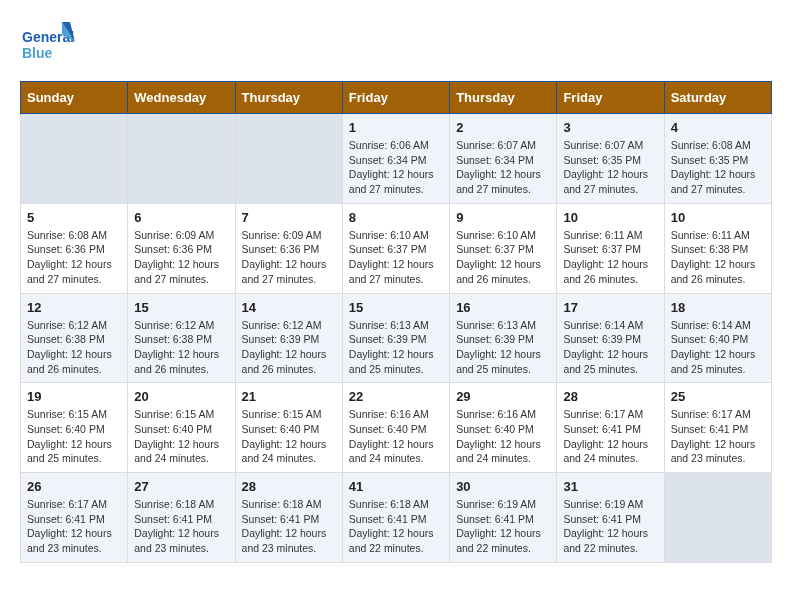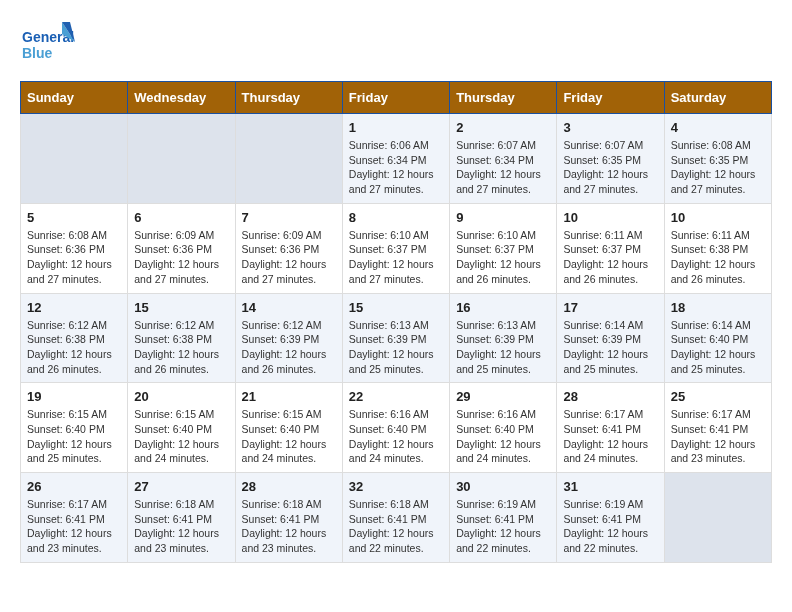--- a/index.html
+++ b/index.html
@@ -234,21 +234,21 @@
         </td>
         <td>
           <span class="day-number">27</span>
           <div class="day-info">Sunrise: 6:18 AM<br>Sunset: 6:41 PM<br>Daylight: 12 hours<br>and 23 minutes.</div>
         </td>
         <td>
           <span class="day-number">28</span>
           <div class="day-info">Sunrise: 6:18 AM<br>Sunset: 6:41 PM<br>Daylight: 12 hours<br>and 23 minutes.</div>
         </td>
         <td>
-          <span class="day-number">32</span>
+          <span class="day-number">41</span>
           <div class="day-info">Sunrise: 6:18 AM<br>Sunset: 6:41 PM<br>Daylight: 12 hours<br>and 22 minutes.</div>
         </td>
         <td>
           <span class="day-number">30</span>
           <div class="day-info">Sunrise: 6:19 AM<br>Sunset: 6:41 PM<br>Daylight: 12 hours<br>and 22 minutes.</div>
         </td>
         <td>
           <span class="day-number">31</span>
           <div class="day-info">Sunrise: 6:19 AM<br>Sunset: 6:41 PM<br>Daylight: 12 hours<br>and 22 minutes.</div>
         </td>

